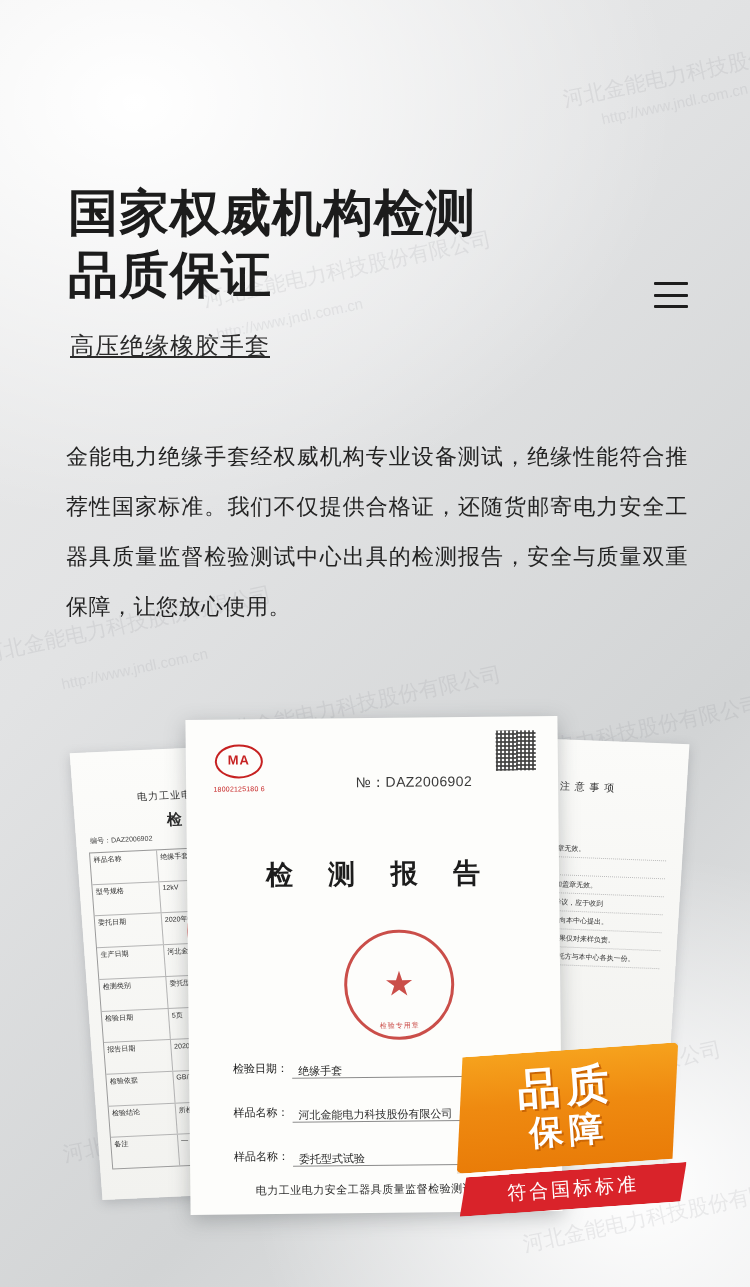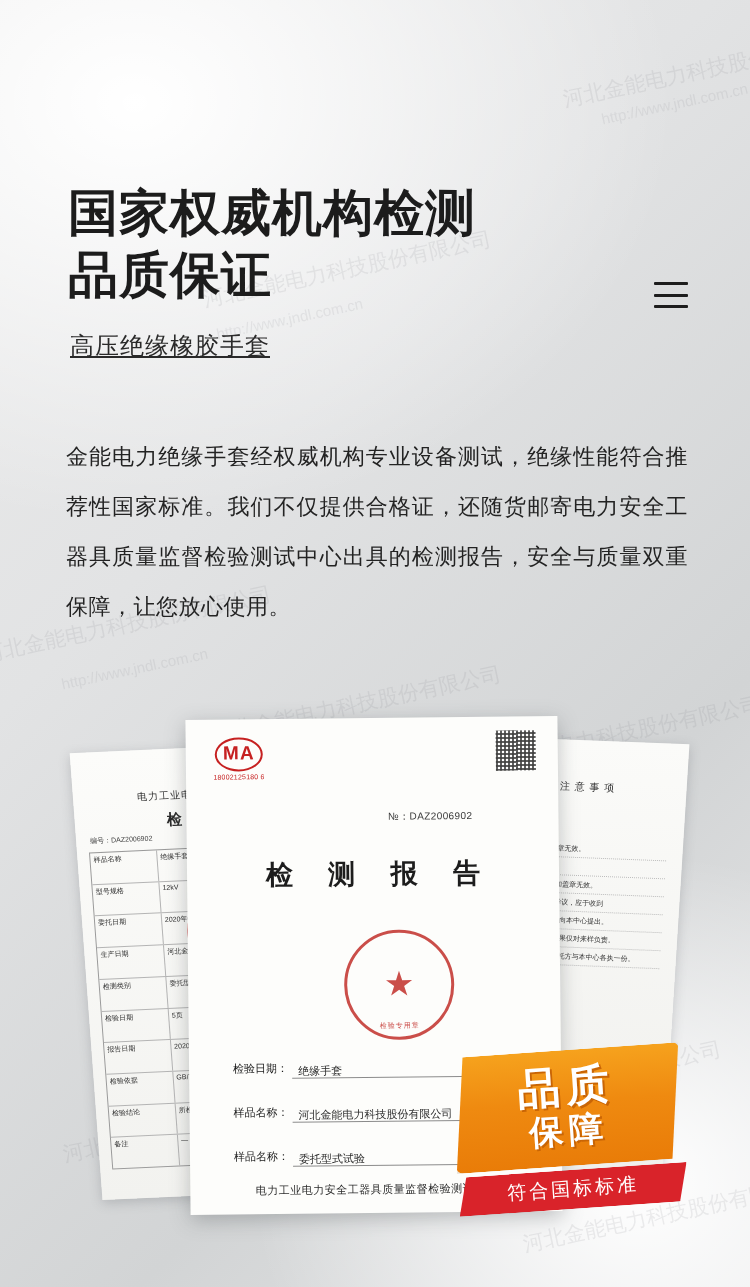--- a/index.html
+++ b/index.html
@@ -145,25 +145,25 @@
   .ma-badge {
     position: absolute;
     left: 22px;
     top: 18px;
     width: 62px;
     text-align: center;
   }
   .ma-circle {
     width: 44px;
     height: 30px;
-    margin: 0 auto;
+    margin: 7px auto;
     border: 2px solid #c62121;
     border-radius: 50%;
     color: #c62121;
-    font-size: 19px;
+    font-size: 13px;
     font-weight: bold;
     line-height: 28px;
     letter-spacing: 1px;
   }
   .ma-code {
     font-size: 7px;
     color: #c62121;
     margin-top: 2px;
     letter-spacing: 0.2px;
   }
@@ -176,24 +176,23 @@
     background:
       repeating-linear-gradient(0deg, #2a2a2a 0 2px, #fff 2px 4px),
       repeating-linear-gradient(90deg, #2a2a2a 0 2px, #fff 2px 4px);
     background-blend-mode: multiply;
     opacity: 0.75;
   }
   .doc-no {
     position: absolute;
     right: 86px;
     top: 56px;
-    font-size: 10px;
+    font-size: 14px;
     color: #3a3a3a;
     letter-spacing: 0.4px;
-    margin-top: 36px;
   }
   .doc-title {
     position: absolute;
     left: 0;
     right: 0;
     top: 138px;
     text-align: center;
     font-size: 27px;
     letter-spacing: 14px;
     font-weight: bold;

